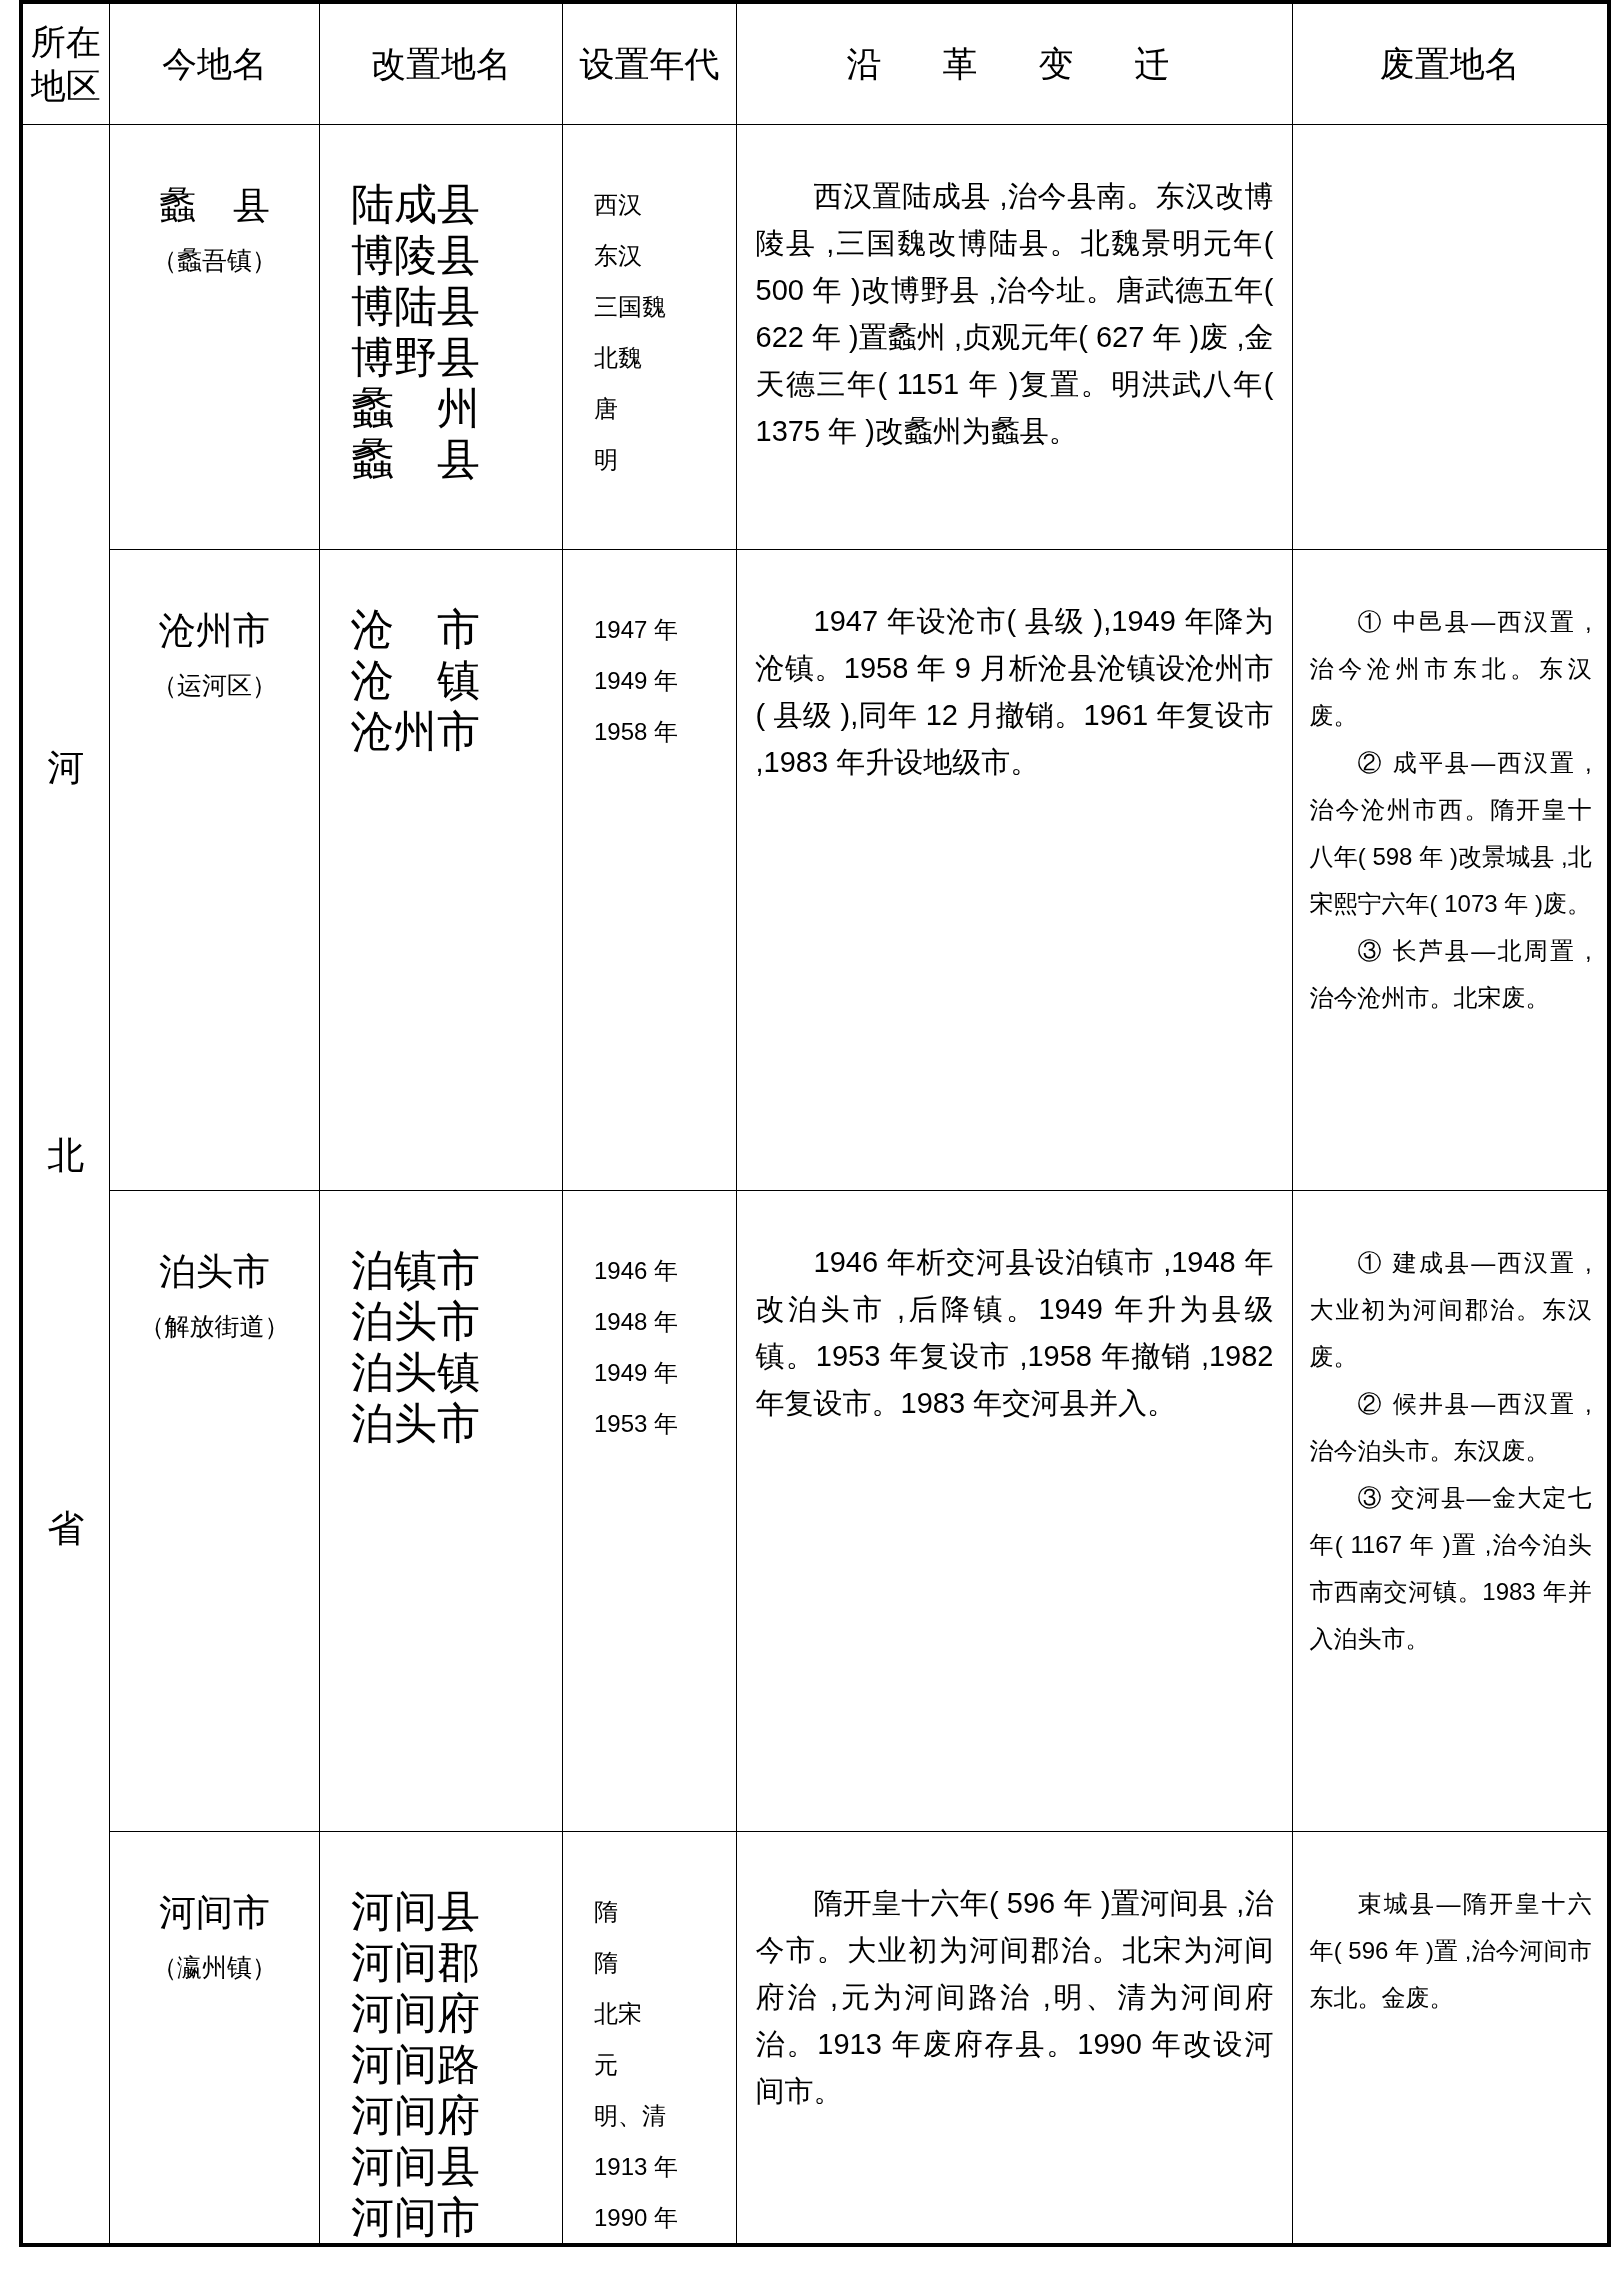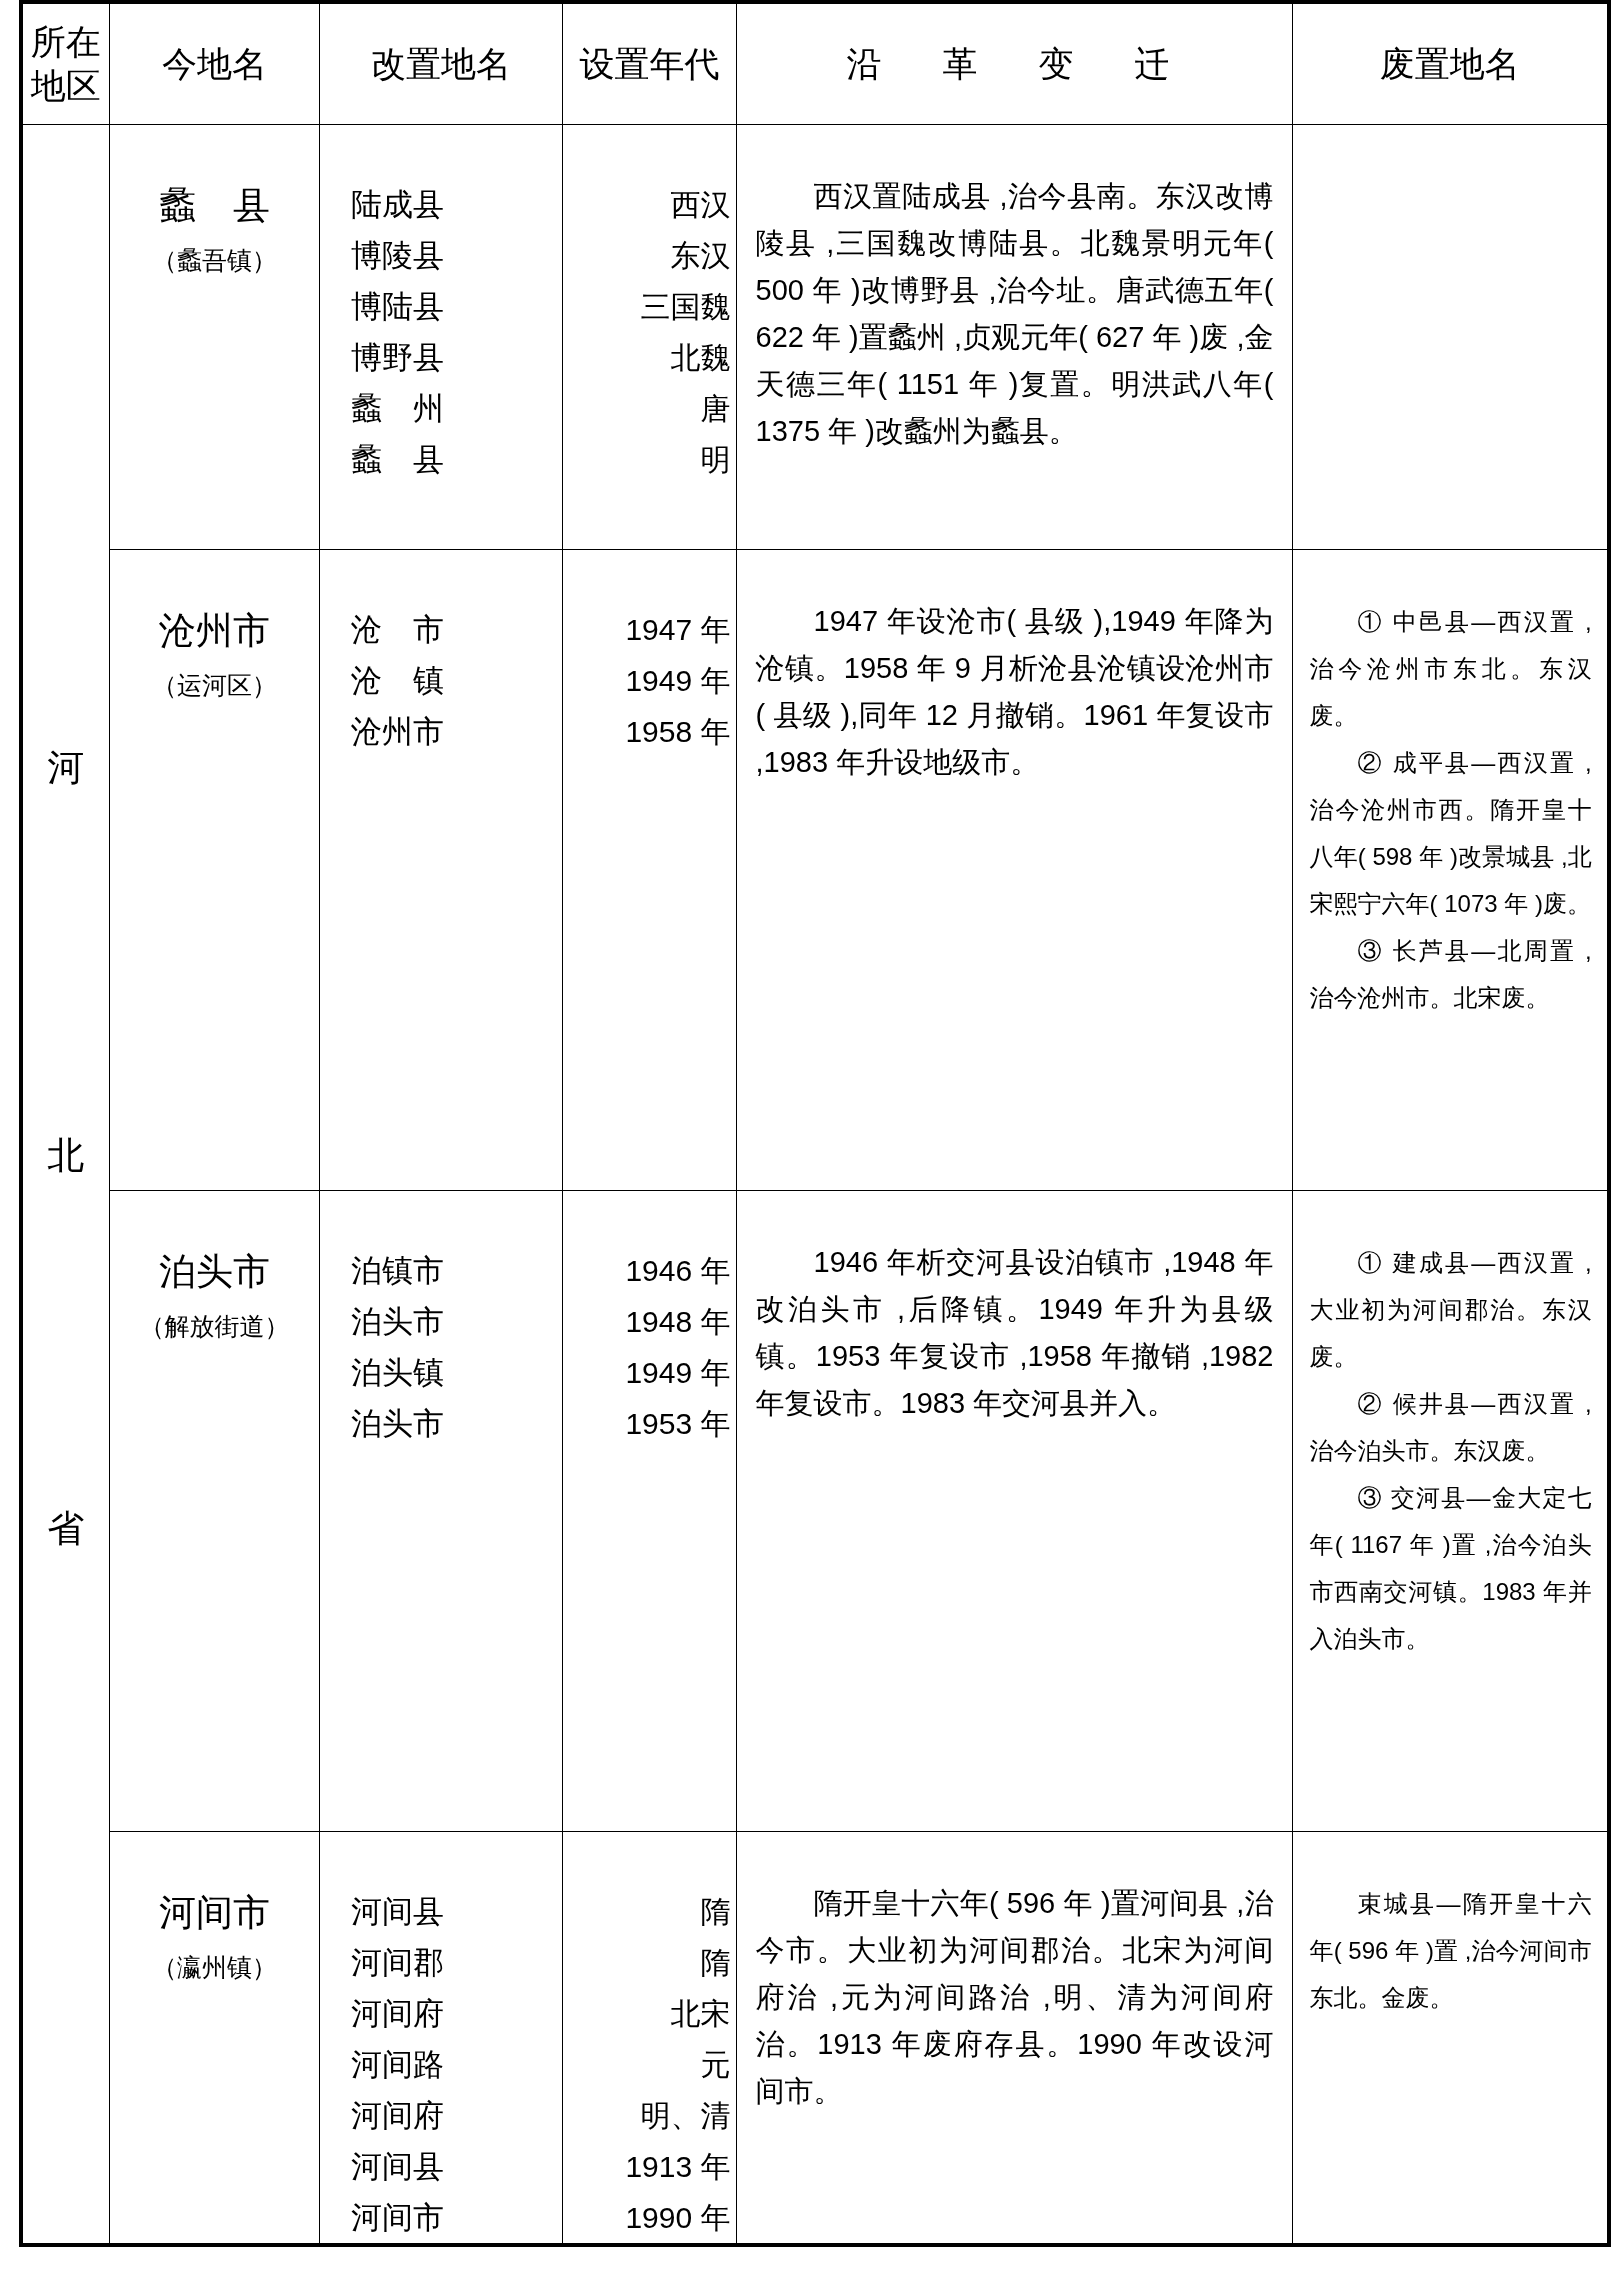--- a/index.html
+++ b/index.html
@@ -10,22 +10,22 @@
   th,td{border:1.8px solid #000;vertical-align:top;overflow:hidden;padding:0;}
   tr.header-row{height:122px;}
   tr.r1{height:425px;} tr.r2{height:641px;} tr.r3{height:641px;} tr.r4{height:400px;}
   th{font-weight:normal;font-size:35px;line-height:44px;text-align:center;vertical-align:middle;}
   th.evo-h{letter-spacing:13px;}
   td.region-cell{position:relative;}
   .region-char{position:absolute;left:0;width:100%;text-align:center;font-size:37px;line-height:37px;}
   .rc0{top:29.5%;} .rc1{top:47.8%;} .rc2{top:65.4%;}
   td.today{text-align:center;padding-top:54px;font-size:37px;line-height:54px;}
   td.today .paren{font-size:25px;}
-  td.renamed{padding:54px 5.5px 0 31px;font-size:31px;line-height:51px;}
-  td.era{padding:54px 5.5px 0 31px;font-size:30px;line-height:51px;text-align:right;}
+  td.renamed{padding:54px 5.5px 0 31px;font-size:43px;line-height:51px;}
+  td.era{padding:54px 5.5px 0 31px;font-size:24px;line-height:51px;}
   td.evo{padding:48px 18.5px 0 18.5px;}
   td.evo p{margin:0;font-size:29px;line-height:47px;text-align:justify;
            text-indent:2em;text-justify:inter-ideograph;}
   td.abo{padding:48px 14.8px 0 16.6px;}
   td.abo p{margin:0;font-size:24px;line-height:47px;text-align:justify;
            text-indent:2em;text-justify:inter-ideograph;}
 </style>
 </head>
 <body>
 

